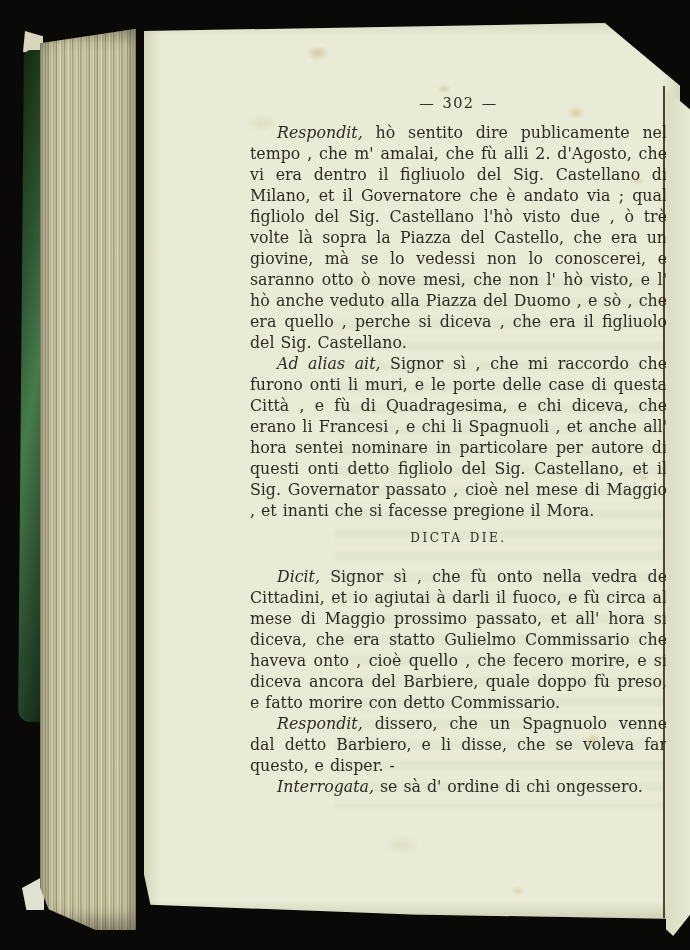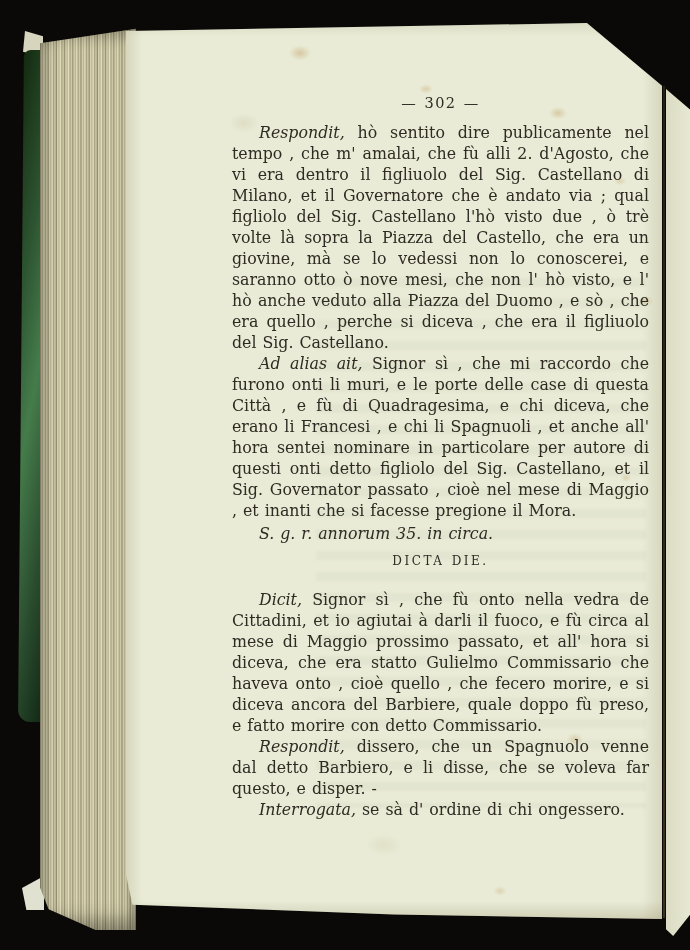--- a/index.html
+++ b/index.html
@@ -36,21 +36,21 @@
       repeating-linear-gradient(90deg,
         #8f8a6a 0px, #d9d5b2 1.2px, #b9b391 2.6px, #e4e0c0 4px,
         #a7a181 5.4px, #d2cdab 6.8px, #979171 8.2px);
     border-radius:22px 0 0 10px / 15px 0 0 12px;
     clip-path:polygon(0 1.8%, 100% 0.2%, 100% 99.9%, 58% 99.9%, 9% 97.6%, 0 95.2%);
     box-shadow:inset 0 10px 14px rgba(0,0,0,.28), inset 0 -12px 16px rgba(0,0,0,.32);
   }
 
   
   .page {
-    position:absolute; left:126px; top:23px; width:536px; height:896px;
+    position:absolute; left:144px; top:23px; width:536px; height:896px;
     background-color:#e9ebd6;
     background-image:
       radial-gradient(ellipse 16px 11px at 174px 30px,  rgba(186,148,84,.40), rgba(186,148,84,0) 70%),
       radial-gradient(ellipse 10px 7px  at 300px 66px,  rgba(186,148,84,.32), rgba(186,148,84,0) 70%),
       radial-gradient(ellipse 13px 9px  at 432px 90px,  rgba(186,148,84,.38), rgba(186,148,84,0) 70%),
       radial-gradient(ellipse 9px 6px   at 494px 158px, rgba(186,148,84,.30), rgba(186,148,84,0) 70%),
       radial-gradient(ellipse 11px 8px  at 520px 278px, rgba(186,148,84,.30), rgba(186,148,84,0) 70%),
       radial-gradient(ellipse 8px 6px   at 500px 455px, rgba(186,148,84,.28), rgba(186,148,84,0) 70%),
       radial-gradient(ellipse 12px 9px  at 449px 716px, rgba(186,148,84,.30), rgba(186,148,84,0) 70%),
       radial-gradient(ellipse 10px 7px  at 374px 868px, rgba(186,148,84,.28), rgba(186,148,84,0) 70%),
@@ -110,21 +110,20 @@
     <div class="showthrough"></div>
 
     <div class="text-block">
 
       <div class="page-number">— 302 —</div>
 
       <p class="body"><span class="lead">Respondit,</span><span> hò sentito dire publicamente nel tempo , che m' amalai, che fù alli 2. d'Agosto, che vi era dentro il figliuolo del Sig. Castellano di Milano, et il Governatore che è andato via ; qual figliolo del Sig. Castellano l'hò visto due , ò trè volte là sopra la Piazza del Castello, che era un giovine, mà se lo vedessi non lo conoscerei, e saranno otto ò nove mesi, che non l' hò visto, e l' hò anche veduto alla Piazza del Duomo , e sò , che era quello , perche si diceva , che era il figliuolo del Sig. Castellano.</span></p>
 
       <p class="body"><span class="lead">Ad alias ait,</span><span> Signor sì , che mi raccordo che furono onti li muri, e le porte delle case di questa Città , e fù di Quadragesima, e chi diceva, che erano li Francesi , e chi li Spagnuoli , et anche all' hora sentei nominare in particolare per autore di questi onti detto figliolo del Sig. Castellano, et il Sig. Governator passato , cioè nel mese di Maggio , et inanti che si facesse pregione il Mora.</span></p>
 
-      <p class="italic-line"><span>S. g. r. annorum 35. in circa.</span></p>
 
       <div class="section-heading">DICTA DIE.</div>
 
 
       <p class="body"><span class="lead">Dicit,</span><span> Signor sì , che fù onto nella vedra de Cittadini, et io agiutai à darli il fuoco, e fù circa al mese di Maggio prossimo passato, et all' hora si diceva, che era statto Gulielmo Commissario che haveva onto , cioè quello , che fecero morire, e si diceva ancora del Barbiere, quale doppo fù preso, e fatto morire con detto Commissario.</span></p>
 
       <p class="body"><span class="lead">Respondit,</span><span> dissero, che un Spagnuolo venne dal detto Barbiero, e li disse, che se voleva far questo, e disper. -</span></p>
 
       <p class="body"><span class="lead">Interrogata,</span><span> se sà d' ordine di chi ongessero.</span></p>
 

